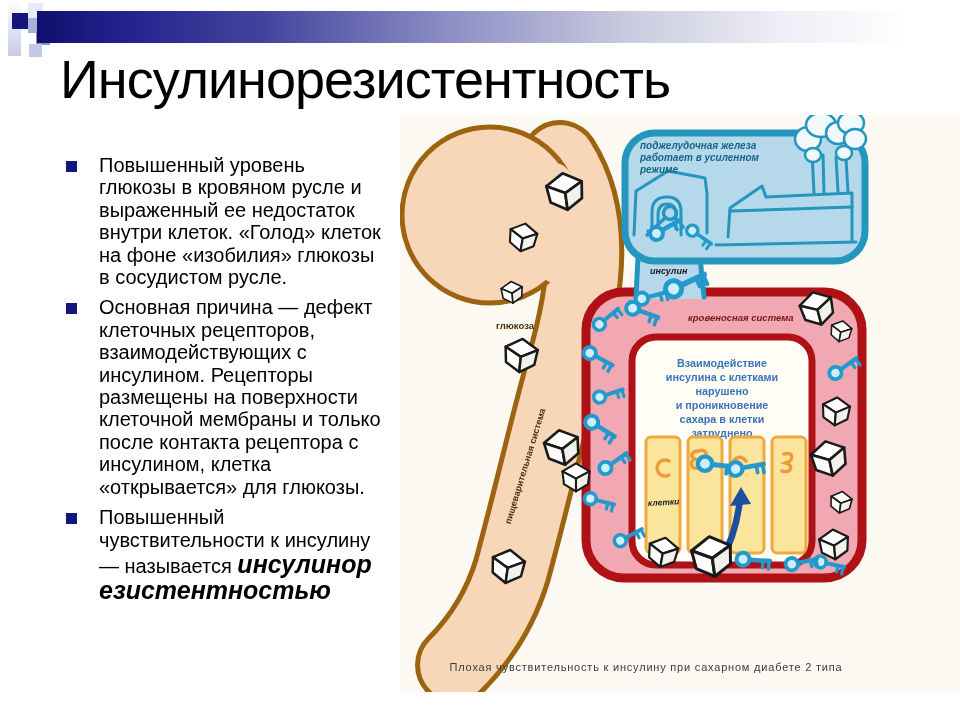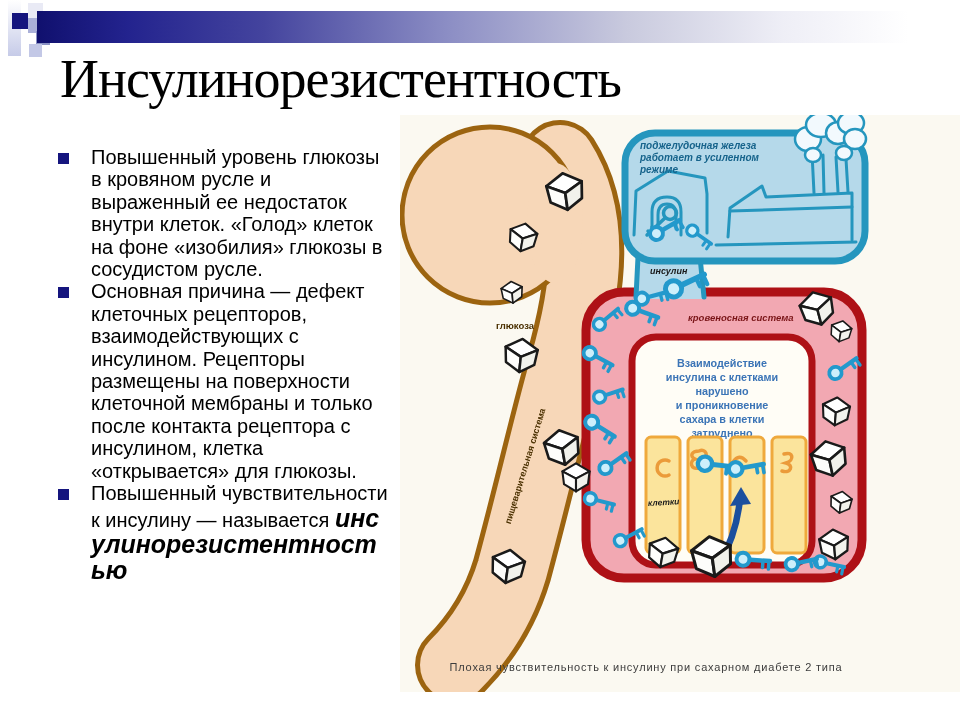--- a/index.html
+++ b/index.html
@@ -15,24 +15,24 @@
   .sq { position:absolute; }
   .sq1 { left:12px; top:13px; width:16px; height:16px; background:#15157e; }
   .sq2 { left:28px; top:3px;  width:15px; height:15px; background:#e9eaf5; }
   .sq3 { left:28px; top:18px; width:15px; height:15px; background:#aab0d8; }
   .sq4 { left:36px; top:31px; width:14px; height:14px; background:#8991c4; }
   .sq5 { left:29px; top:44px; width:13px; height:13px; background:#c3c8e6; }
   .deco-bar { position:absolute; left:37px; top:11px; width:908px; height:32px;
     background:linear-gradient(to right,#10106e,#23238e 10%,#44449e 25%,#8b8dc4 45%,#c9cade 65%,#eeeef6 82%,#ffffff 96%); }
 
   .title { position:absolute; left:60px; top:48px; font-size:54px; color:#000;
-    letter-spacing:-1px; white-space:nowrap;font-family:Liberation Serif, serif; }
+    letter-spacing:-1px; white-space:nowrap; }
 
   .bullets { position:absolute; left:57px; top:146px; width:334px; }
-  .bullet { display:flex; margin:0; }
+  .bullet { display:flex; margin:8px; }
   .marker { flex:0 0 11px; width:11px; height:11px; background:#15157e;
     margin:7px 22px 0 1px; }
   .btext { font-size:20px; line-height:22.4px; color:#000; }
   .emph { font-weight:bold; font-style:italic; font-size:25px; line-height:26px;
     word-break:break-all; }
 
   .art { position:absolute; left:400px; top:115px; width:560px; height:577px; }
   svg text { font-family:"Liberation Sans", sans-serif; }
 </style>
 </head>

